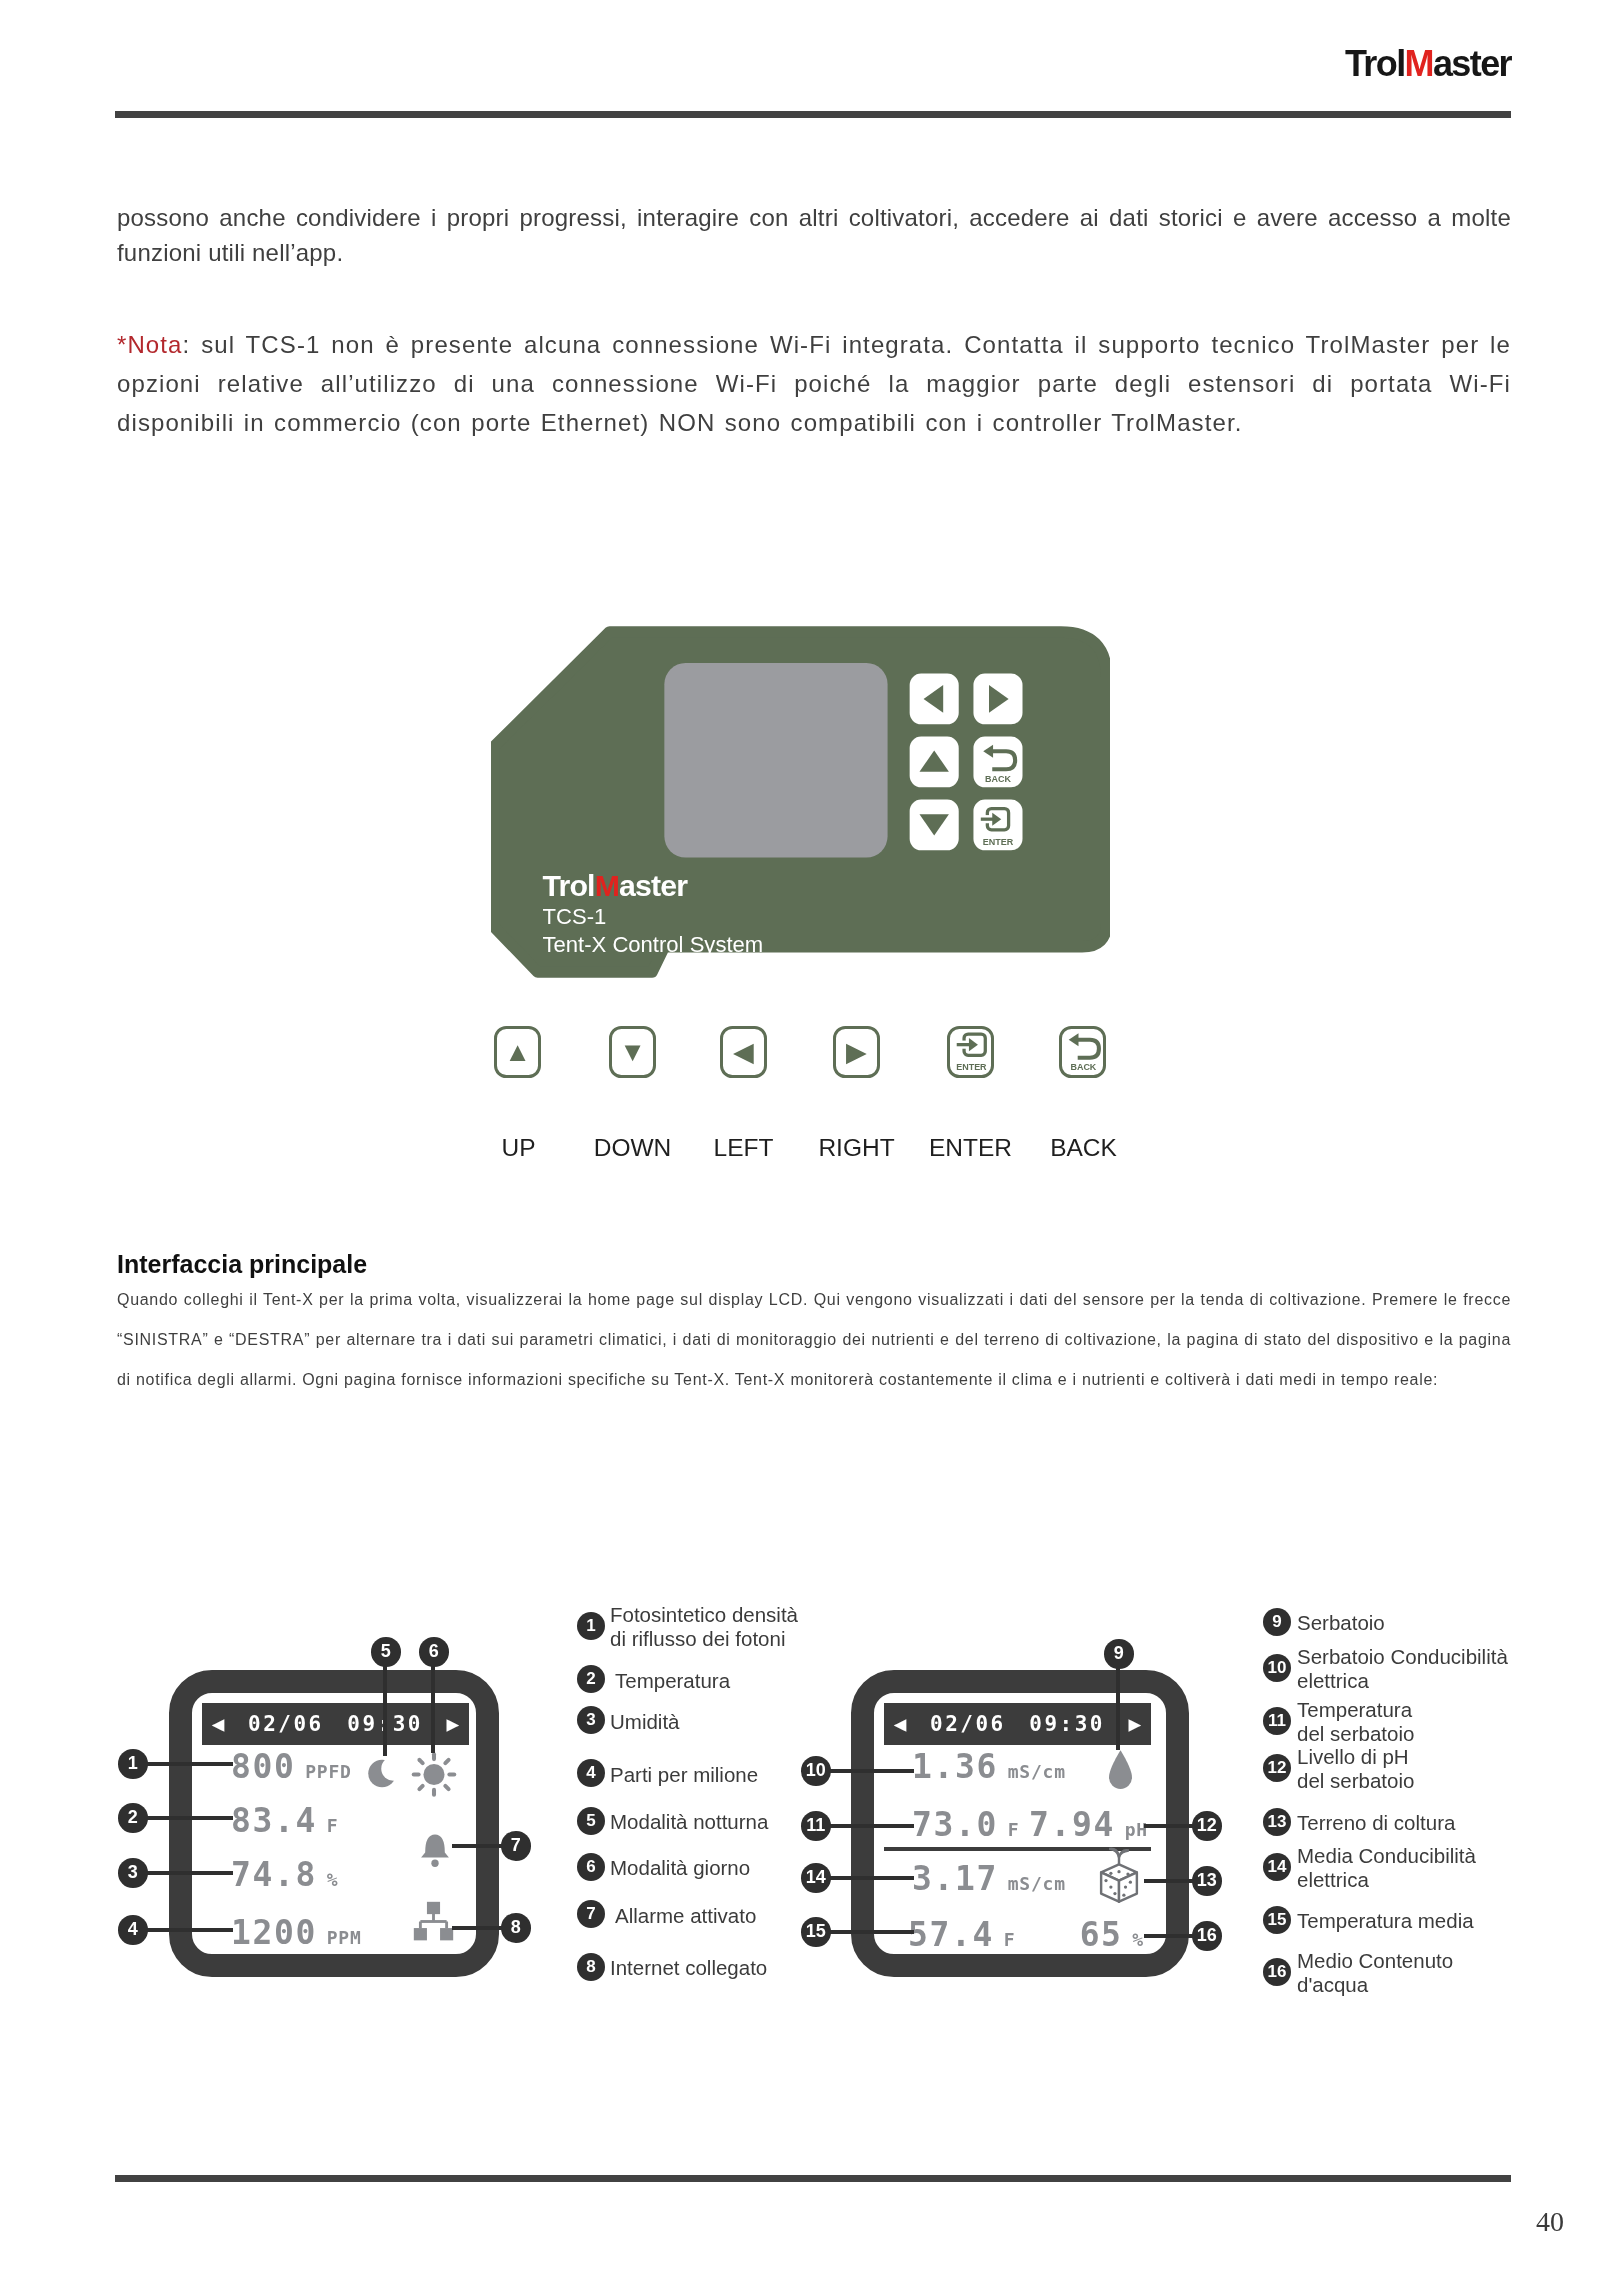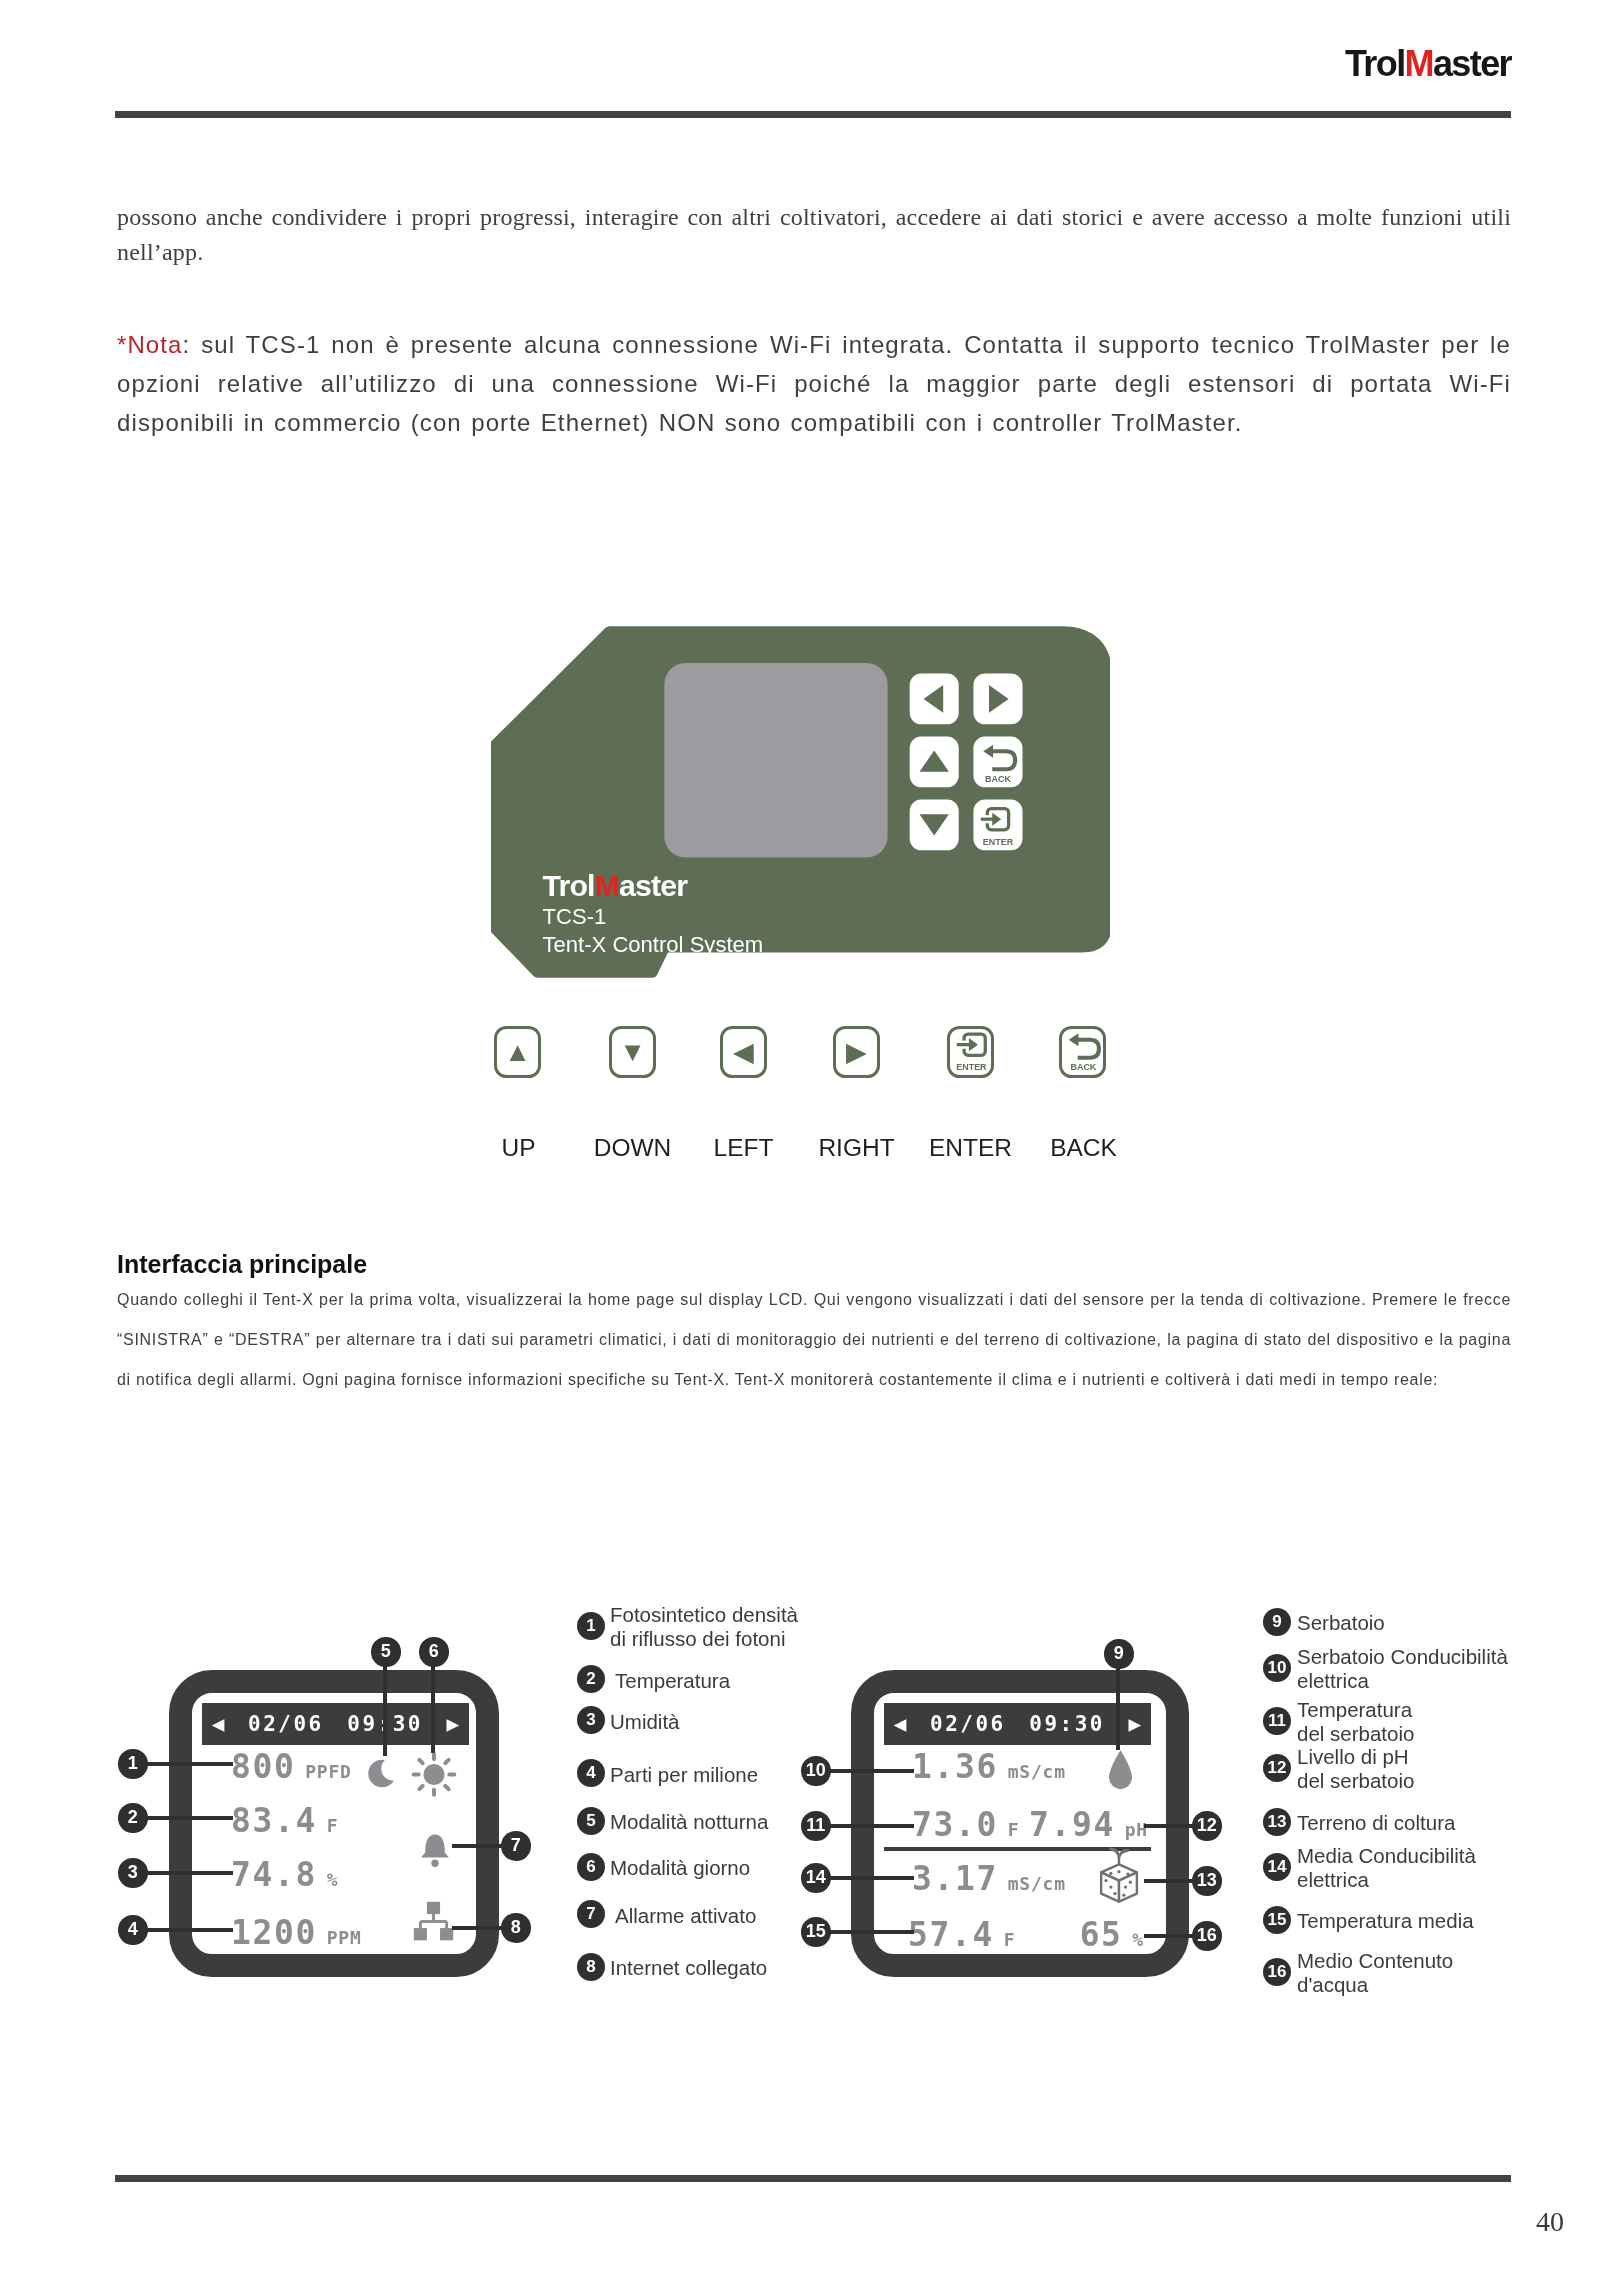--- a/index.html
+++ b/index.html
@@ -8,21 +8,21 @@
   .abs{position:absolute;}
 
   
   .brand{position:absolute;right:112px;top:43px;font-size:36px;font-weight:bold;
          letter-spacing:-1.6px;color:#171717;}
   .brand .m{color:#e0231f;}
   .rule{position:absolute;left:115px;width:1396px;height:6.5px;background:#424242;}
 
   
   .para{position:absolute;left:117px;width:1394px;color:#3f3f3f;text-align:justify;}
-  .intro{top:176px;font-size:24px;line-height:35px;letter-spacing:0.2px;font-family:Liberation Serif, serif;}
+  .intro{top:176px;font-size:24px;line-height:35px;letter-spacing:0.2px;}
   .nota{top:301px;font-size:24px;line-height:39px;letter-spacing:1.1px;word-spacing:1.6px;}
   .nota .nlabel{color:#b3282d;}
   .heading{position:absolute;left:117px;top:1250px;font-size:25px;font-weight:bold;color:#111;}
   .para2{top:1264px;font-size:16px;line-height:40px;letter-spacing:0.7px;}
 
   
   .lg-btn{position:absolute;top:1026px;width:47px;height:52px;border:3.3px solid #5e6e55;
           border-radius:12.3px;background:#fff;box-sizing:border-box;display:flex;
           align-items:center;justify-content:center;}
   .lg-tri{font-size:27px;color:#5e6e55;line-height:1;}

